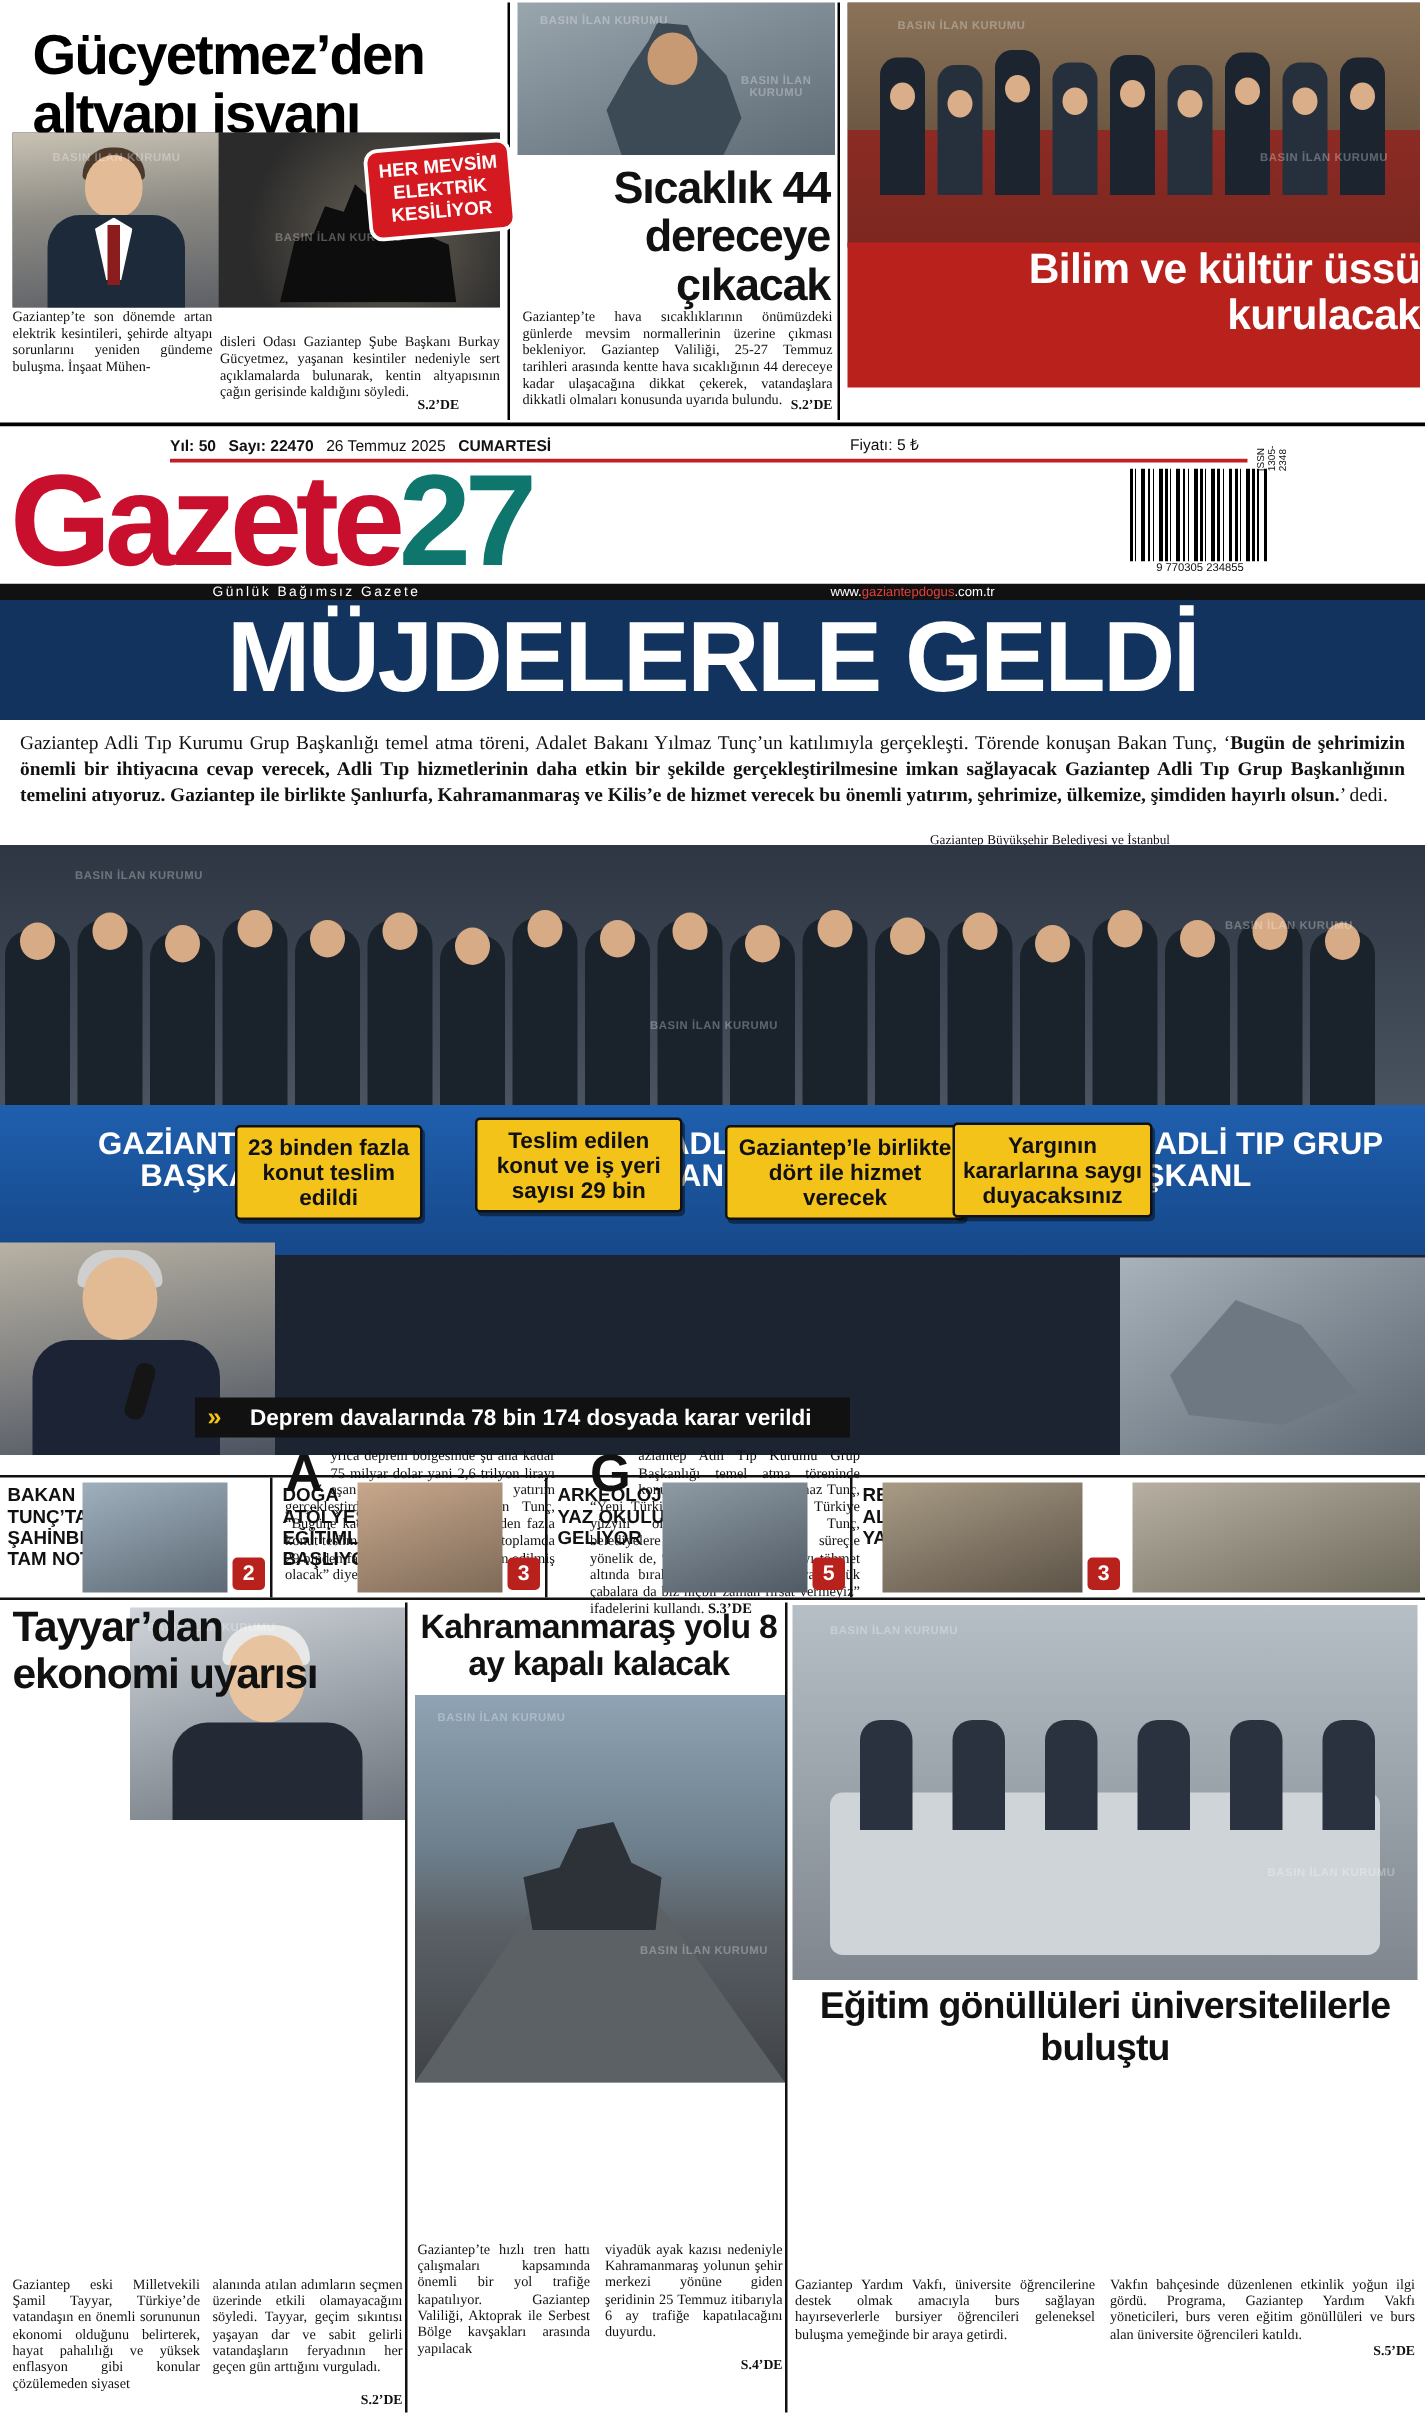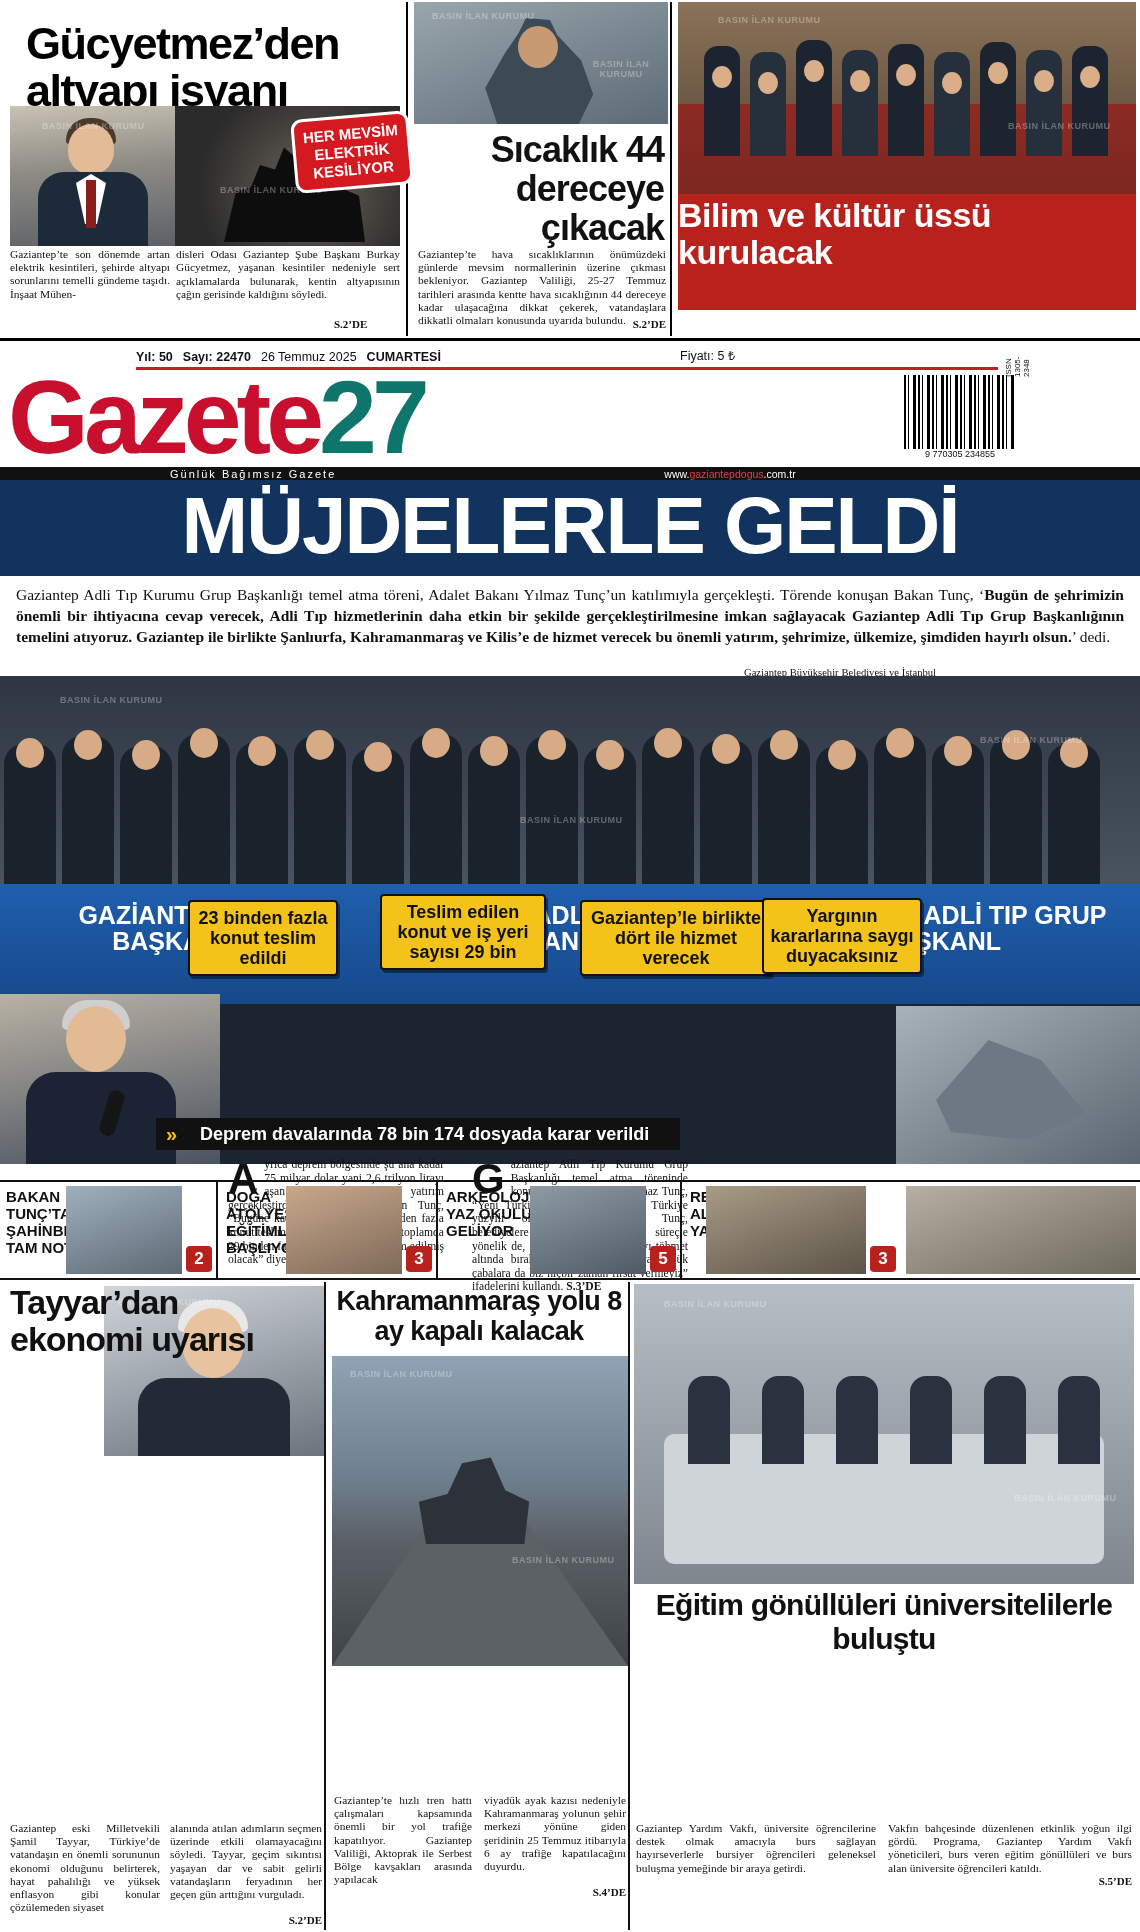--- a/index.html
+++ b/index.html
@@ -42,21 +42,21 @@
   .c1dark { position:absolute; left:165px; top:0; width:225px; height:140px; background:radial-gradient(circle at 60% 60%, #6b6357 0%, #2b2b2b 70%); }
   .c1dark .silh { position:absolute; left:40px; top:26px; width:150px; height:110px; background:#0d0d0d;
      clip-path:polygon(6% 100%,14% 54%,24% 50%,30% 30%,40% 34%,46% 14%,56% 26%,62% 10%,70% 30%,80% 28%,86% 52%,96% 58%,100% 100%); }
   .badge-elektrik {
     position:absolute; left:292px; top:116px; width:112px; height:68px;
     background:#d41a20; color:#fff; border-radius:8px; transform:rotate(-5deg);
     font-family:"Liberation Sans", sans-serif; font-weight:bold; font-size:15px; line-height:18px;
     text-align:center; padding-top:7px; box-shadow:0 0 0 3px #fff;
   }
   .c1text { position:absolute; left:172px; top:246px; width:224px; }
-  .c1text .p { font-size:11.4px; line-height:13.4px; text-align:justify; }
+  .c1text .p { font-size:11.4px; line-height:13.4px; text-align:justify;margin-top:20px; }
   .c1ref { position:absolute; left:330px; top:316px; font-size:11px; font-weight:bold; }
 
   .col2 { position:absolute; left:414px; top:2px; width:258px; height:334px; border-right:2px solid #000; }
   .c2photo { position:absolute; left:0; top:0; width:254px; height:122px; background:linear-gradient(160deg,#9aa6ae,#5e6a74); }
   .c2photo .figure { position:absolute; left:64px; top:16px; width:120px; height:106px; background:#3c4a55;
       clip-path:polygon(40% 0,60% 2%,66% 16%,86% 40%,96% 72%,84% 100%,16% 100%,6% 66%,22% 34%,34% 14%); }
   .c2photo .face { position:absolute; left:104px; top:24px; width:40px; height:42px; background:#c79a74; border-radius:50%; }
   .col2 h2 {
     margin:0; padding:4px 4px 0 4px; text-align:right;
     font-family:"Liberation Sans", sans-serif; font-weight:bold;
@@ -68,21 +68,21 @@
   .col3 { position:absolute; left:678px; top:2px; width:458px; height:334px; }
   .c3photo { position:absolute; left:0; top:0; width:458px; height:196px; background:#6e5b4a; }
   .c3room { position:absolute; inset:0; background:linear-gradient(180deg,#8a7358 0%,#6d5844 52%,#8c2b24 52%,#7b2720 100%); }
   .c3people { position:absolute; left:20px; top:36px; width:420px; height:118px; }
   .c3people i { position:absolute; bottom:0; width:36px; background:#1c2430; border-radius:14px 14px 0 0; display:block; }
   .c3people i.f { background:#26303d; }
   .c3people b.h { position:absolute; width:20px; height:22px; border-radius:50%; background:#d9ae88; display:block; }
   .c3title {
     position:absolute; left:0; top:192px; width:458px; height:116px; background:#b8211c; color:#fff;
     font-family:"Liberation Sans", sans-serif; font-weight:bold; font-size:34px; line-height:37px;
-    text-align:left; padding-top:3px; letter-spacing:-0.5px;
+    text-align:right; padding-top:3px; letter-spacing:-0.5px;
   }
 
   
   .nameplate { position:absolute; left:0; top:338px; width:1140px; height:142px; border-top:3px solid #000; }
   .np-info {
     position:absolute; left:136px; top:6px; width:540px; height:20px;
     font-family:"Liberation Sans", sans-serif; font-size:12.5px; font-weight:bold; color:#111;
     display:flex; gap:10px; align-items:center;
   }
   .np-info .lite { font-weight:normal; }
@@ -237,21 +237,21 @@
             <div class="silh"></div>
           </div>
         <div class="wmtext" style="left:32px;top:16px;">BASIN İLAN KURUMU</div>
         <div class="wmtext" style="left:210px;top:80px;">BASIN İLAN KURUMU</div>
       </div>
       <div class="badge-elektrik">HER MEVSİM ELEKTRİK KESİLİYOR</div>
       <div class="c1text">
         <div class="p">disleri Odası Gaziantep Şube Başkanı Burkay Gücyetmez, yaşanan kesintiler nedeniyle sert açıklamalarda bulunarak, kentin altyapısının çağın gerisinde kaldığını söyledi.</div>
       </div>
       <div style="position:absolute;left:6px;top:246px;width:160px;">
-        <div class="body-txt">Gaziantep’te son dönemde artan elektrik kesintileri, şehirde altyapı sorunlarını temelli gündeme taşıdı. İnşaat Mühen-</div>
+        <div class="body-txt">Gaziantep’te son dönemde artan elektrik kesintileri, şehirde altyapı sorunlarını yeniden gündeme buluşma. İnşaat Mühen-</div>
       </div>
       <div class="c1ref pageref">S.2’DE</div>
     </div>
 
     <div class="col2">
       <div class="c2photo photo">
         <div class="figure"></div>
           <div class="face"></div>
         <div class="wmtext" style="left:18px;top:10px;">BASIN İLAN KURUMU</div>
         <div class="wmtext" style="left:160px;top:58px;">BASIN İLAN KURUMU</div>

